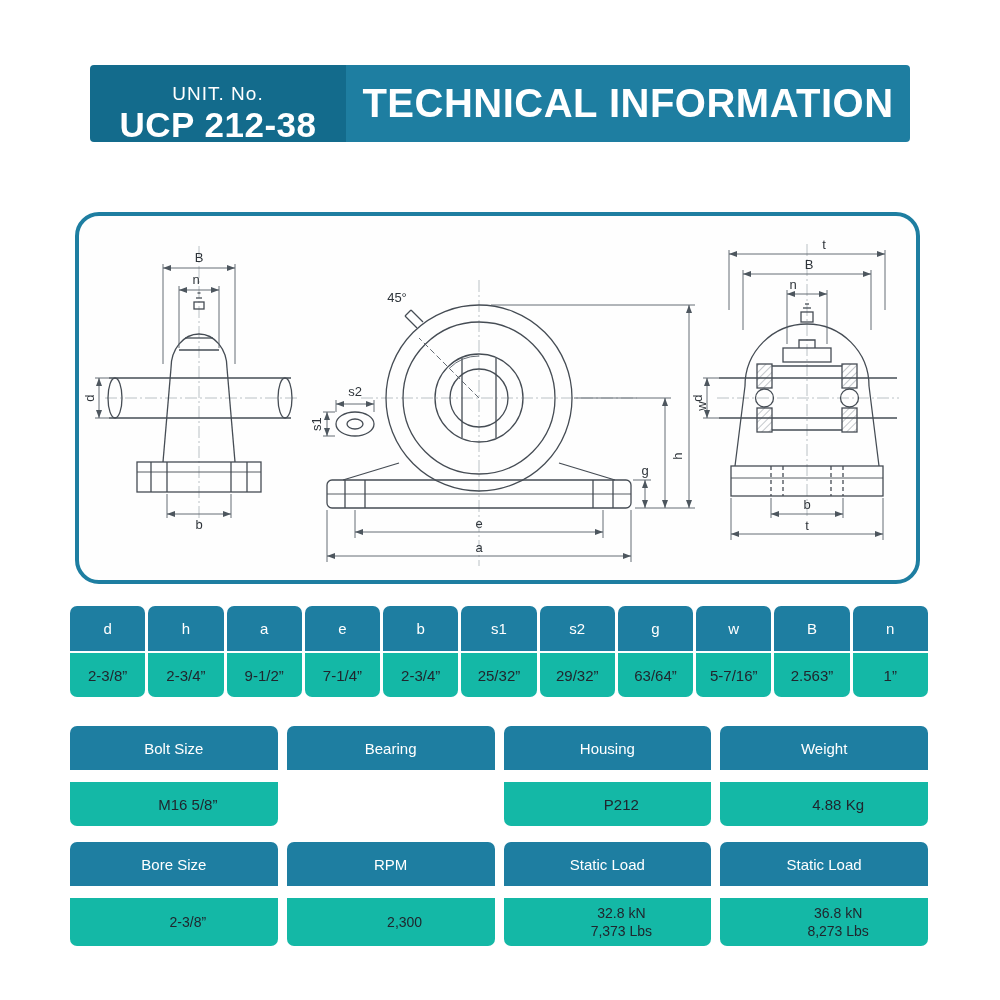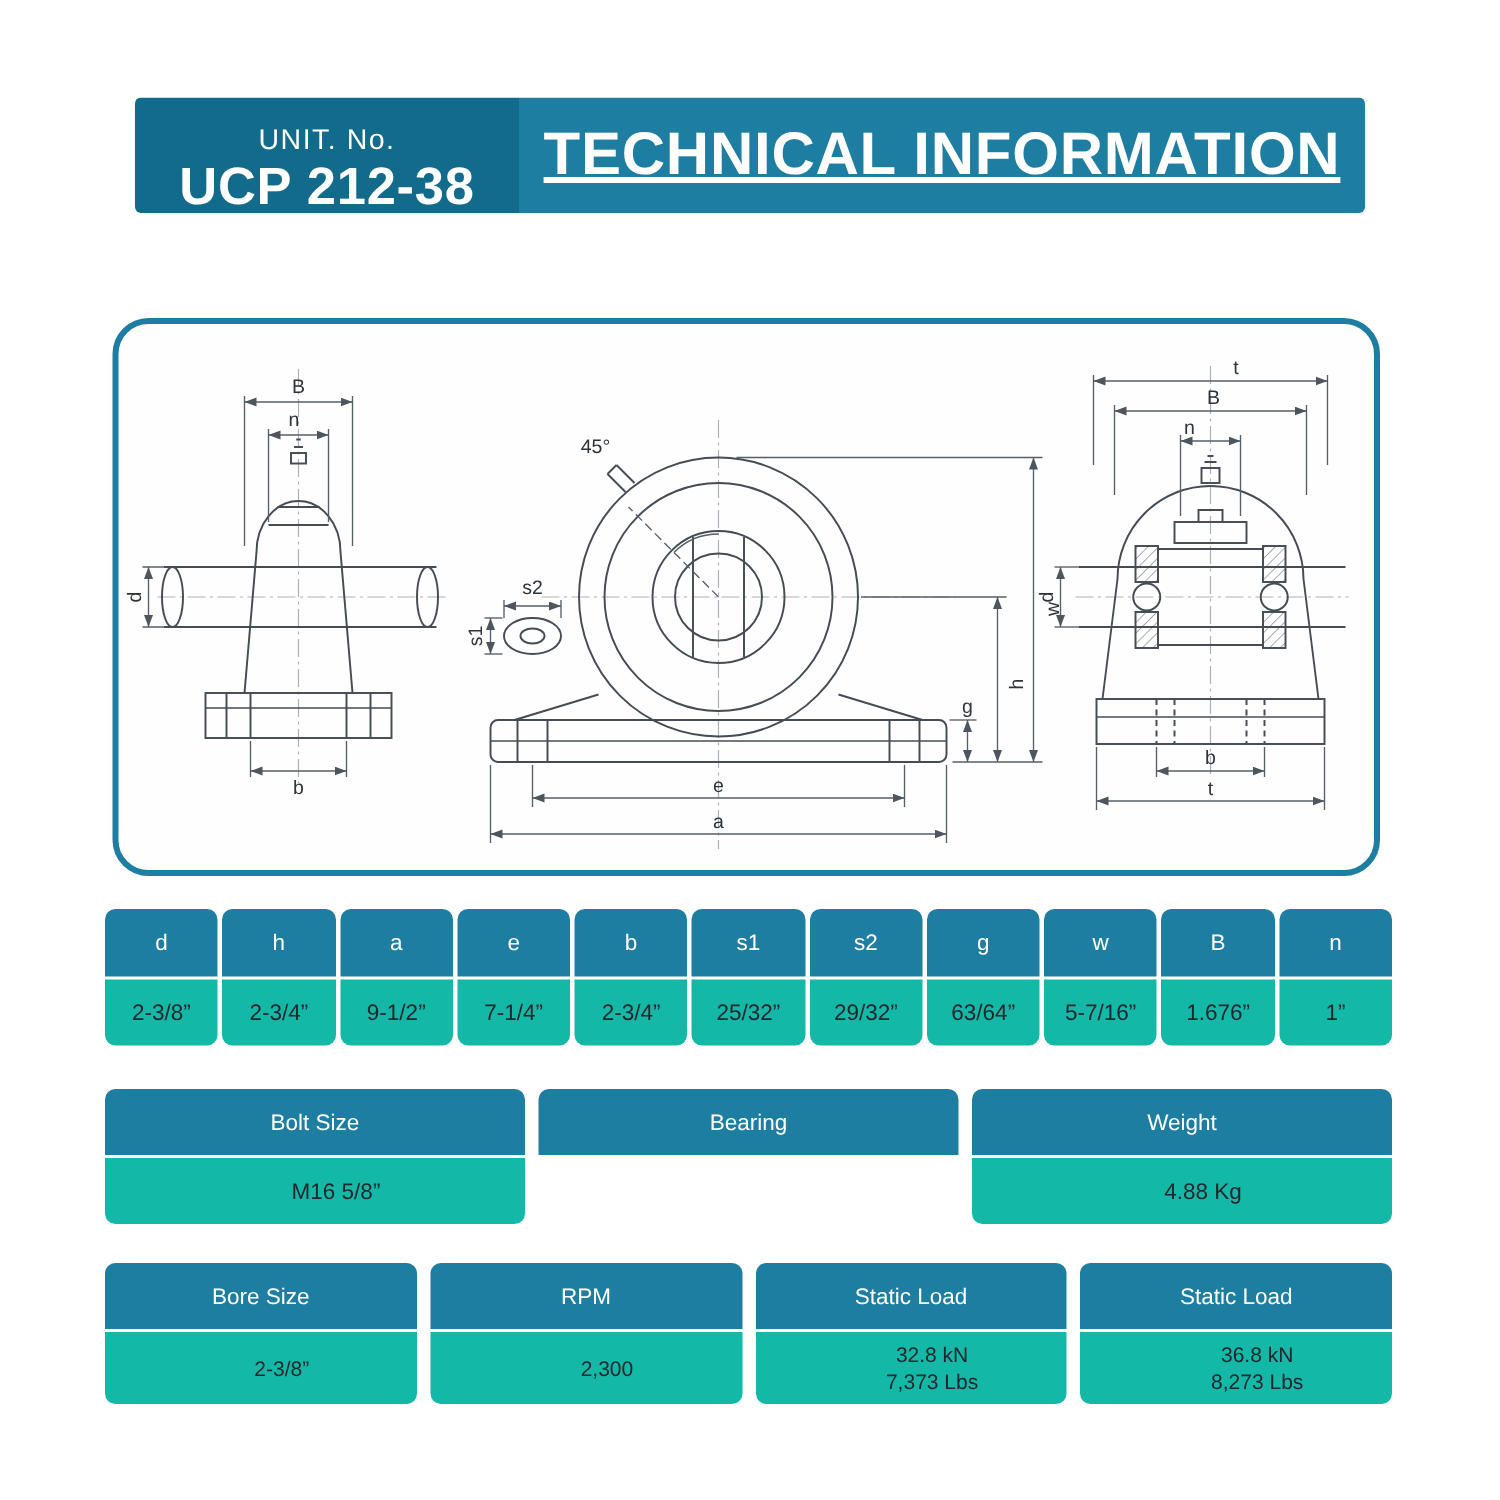--- a/index.html
+++ b/index.html
@@ -9,40 +9,40 @@
 
   
   .header { position:absolute; left:90px; top:65px; width:820px; height:77px;
     display:flex; border-radius:4px; overflow:hidden; }
   .header-left { width:256px; background:#136b8c; color:#fff; display:flex;
     flex-direction:column; align-items:center; justify-content:center; }
   .unit-label { font-size:19px; letter-spacing:1px;margin-top:20px; }
   .unit-number { font-size:35px; font-weight:bold; letter-spacing:0.5px; }
   .header-right { flex:1; background:#1e7ea1; color:#fff; display:flex;
     align-items:center; justify-content:center; font-size:40px; font-weight:bold;
-    letter-spacing:0.5px;text-decoration:underline; }
+    letter-spacing:0.5px; }
 
   
   .drawing-box { position:absolute; left:75px; top:212px; width:845px; height:372px;
     border:4px solid #1e7ea1; border-radius:24px; background:#fefefe; overflow:hidden; }
   .drawing-box svg { width:100%; height:100%; display:block; }
 
   
   .dim-table { position:absolute; left:70px; top:606px; width:858px; display:flex; gap:3px; }
   .dim-col { flex:1; display:flex; flex-direction:column; gap:2px; }
   .cell-head { background:#1e7ea1; color:#fff; height:45px; display:flex;
     align-items:center; justify-content:center; font-size:15px; border-radius:7px 7px 0 0; }
   .cell-val { background:#14b8a6; color:#20262e; height:44px; display:flex;
     align-items:center; justify-content:center; font-size:15px; border-radius:0 0 7px 7px; }
 
   
   .spec-table { position:absolute; left:70px; width:858px; display:flex; gap:9px; }
   .spec-table.row2 { top:726px; }
   .spec-table.row3 { top:842px; }
-  .spec-col { flex:1; display:flex; flex-direction:column; gap:2px;border-radius:25px; }
+  .spec-col { flex:1; display:flex; flex-direction:column; gap:12px;border-radius:25px; }
   .spec-col .cell-head { height:44px; }
   .spec-col .cell-val { height:44px;padding-left:28px; }
   .row3 .cell-val { height:48px; flex-direction:column; line-height:1.3; font-size:14px; }
   .row3 .cell-val span:empty { display:none; }
 </style>
 </head>
 <body>
 
 <div class="page">
 
@@ -257,35 +257,39 @@
     <div class="dim-col">
       <div class="cell-head">g</div>
       <div class="cell-val">63/64”</div>
     </div>
     <div class="dim-col">
       <div class="cell-head">w</div>
       <div class="cell-val">5-7/16”</div>
     </div>
     <div class="dim-col">
       <div class="cell-head">B</div>
-      <div class="cell-val">1.676”</div>
+      <div class="cell-val">2.563”</div>
     </div>
     <div class="dim-col">
       <div class="cell-head">n</div>
       <div class="cell-val">1”</div>
     </div>
   </div>
 
   <div class="spec-table row2">
     <div class="spec-col">
       <div class="cell-head">Bolt Size</div>
       <div class="cell-val">M16 5/8”</div>
     </div>
     <div class="spec-col">
       <div class="cell-head">Bearing</div>
+    </div>
+    <div class="spec-col">
+      <div class="cell-head">Housing</div>
+      <div class="cell-val">P212</div>
     </div>
     <div class="spec-col">
       <div class="cell-head">Weight</div>
       <div class="cell-val">4.88 Kg</div>
     </div>
   </div>
 
   <div class="spec-table row3">
     <div class="spec-col">
       <div class="cell-head">Bore Size</div>

